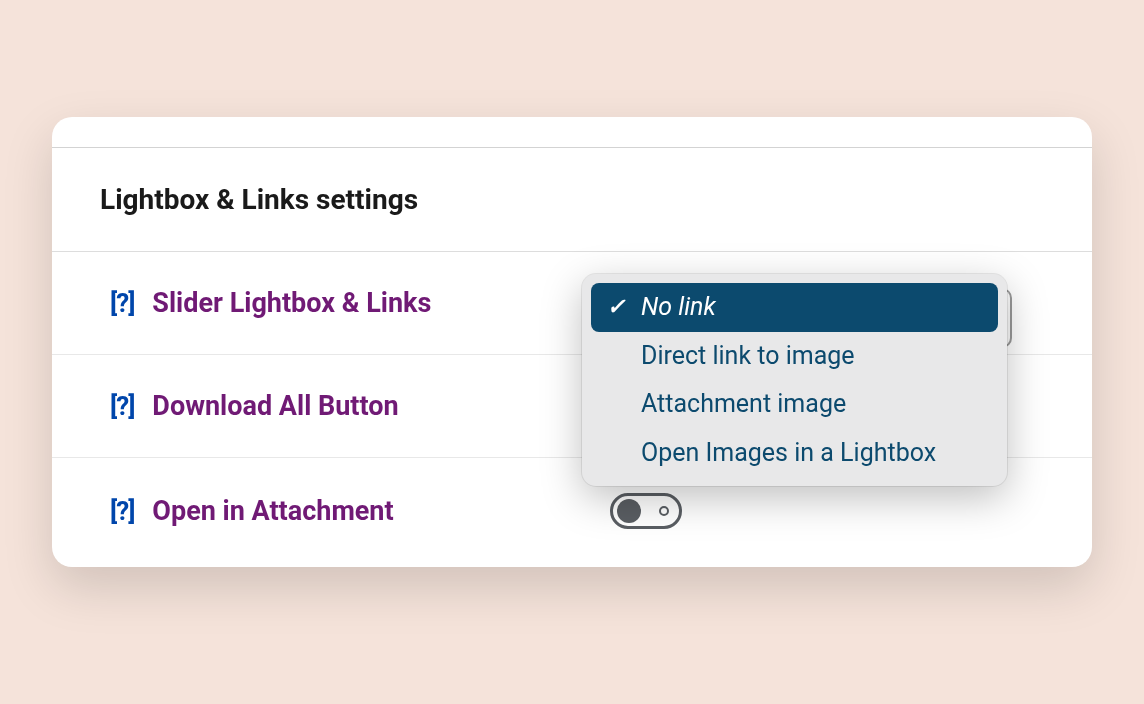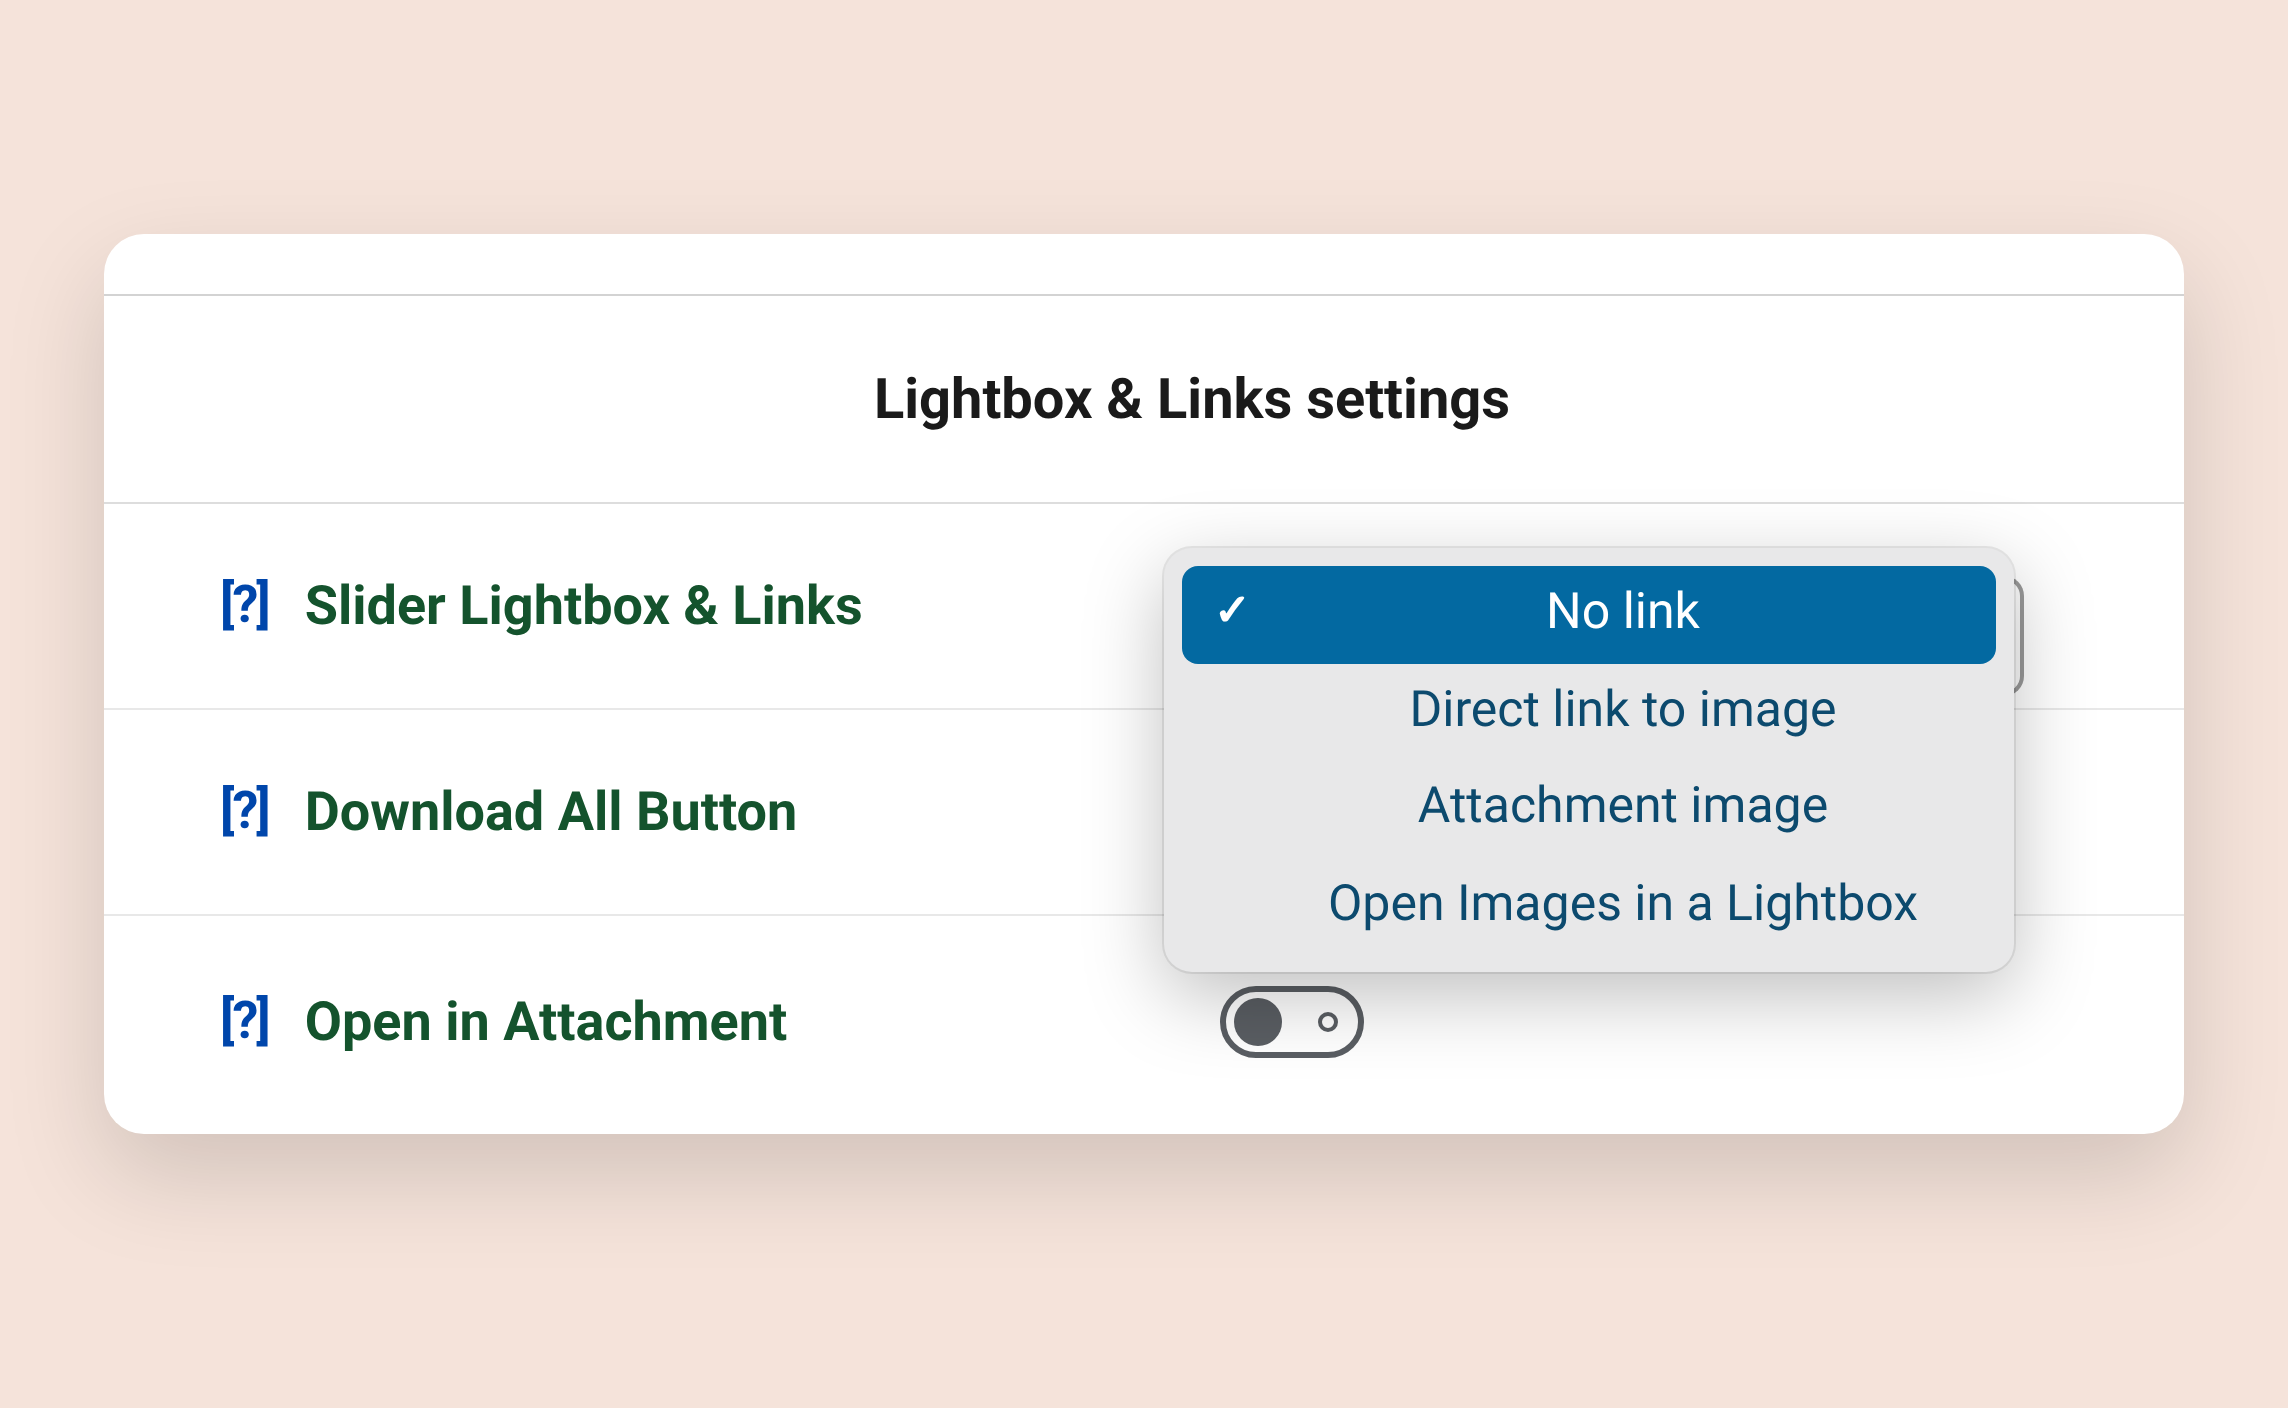--- a/index.html
+++ b/index.html
@@ -20,21 +20,20 @@
     }
 
     .panel {
       background: #ffffff;
       border-radius: 20px;
       width: 1040px;
       margin-top: -20px;
       box-shadow: 0 20px 50px rgba(0, 0, 0, 0.15);
       overflow: visible;
       position: relative;
-      text-align: center;
     }
 
     .panel-top-divider {
       border-top: 1px solid #d3d3d3;
       margin-top: 30px;
     }
 
     .section-header {
       padding: 35px 0 35px 48px;
       border-bottom: 1px solid #ddd;
@@ -72,21 +71,21 @@
       color: #0046ab;
       font-weight: 700;
       font-size: 26px;
       cursor: pointer;
       letter-spacing: -1px;
     }
 
     .row-label {
       font-size: 27px;
       font-weight: 700;
-      color: #14532d;
+      color: #701a75;
     }
 
     .control-area {
       flex: 1;
       display: flex;
       align-items: center;
       padding-left: 68px;
     }
 
     .select-stub {
@@ -117,22 +116,23 @@
       padding: 8px 16px 8px 50px;
       font-size: 25px;
       color: #0c4a6e;
       border-radius: 8px;
       cursor: pointer;
       position: relative;
       line-height: 1.3;
     }
 
     .dropdown-item.selected {
-      background: #0369a1;
+      background: #0c4a6e;
       color: #ffffff;
+      font-style: italic;
     }
 
     .dropdown-item.selected::before {
       content: "✓";
       position: absolute;
       left: 16px;
       top: 50%;
       transform: translateY(-50%);
       font-size: 22px;
       font-weight: 600;

